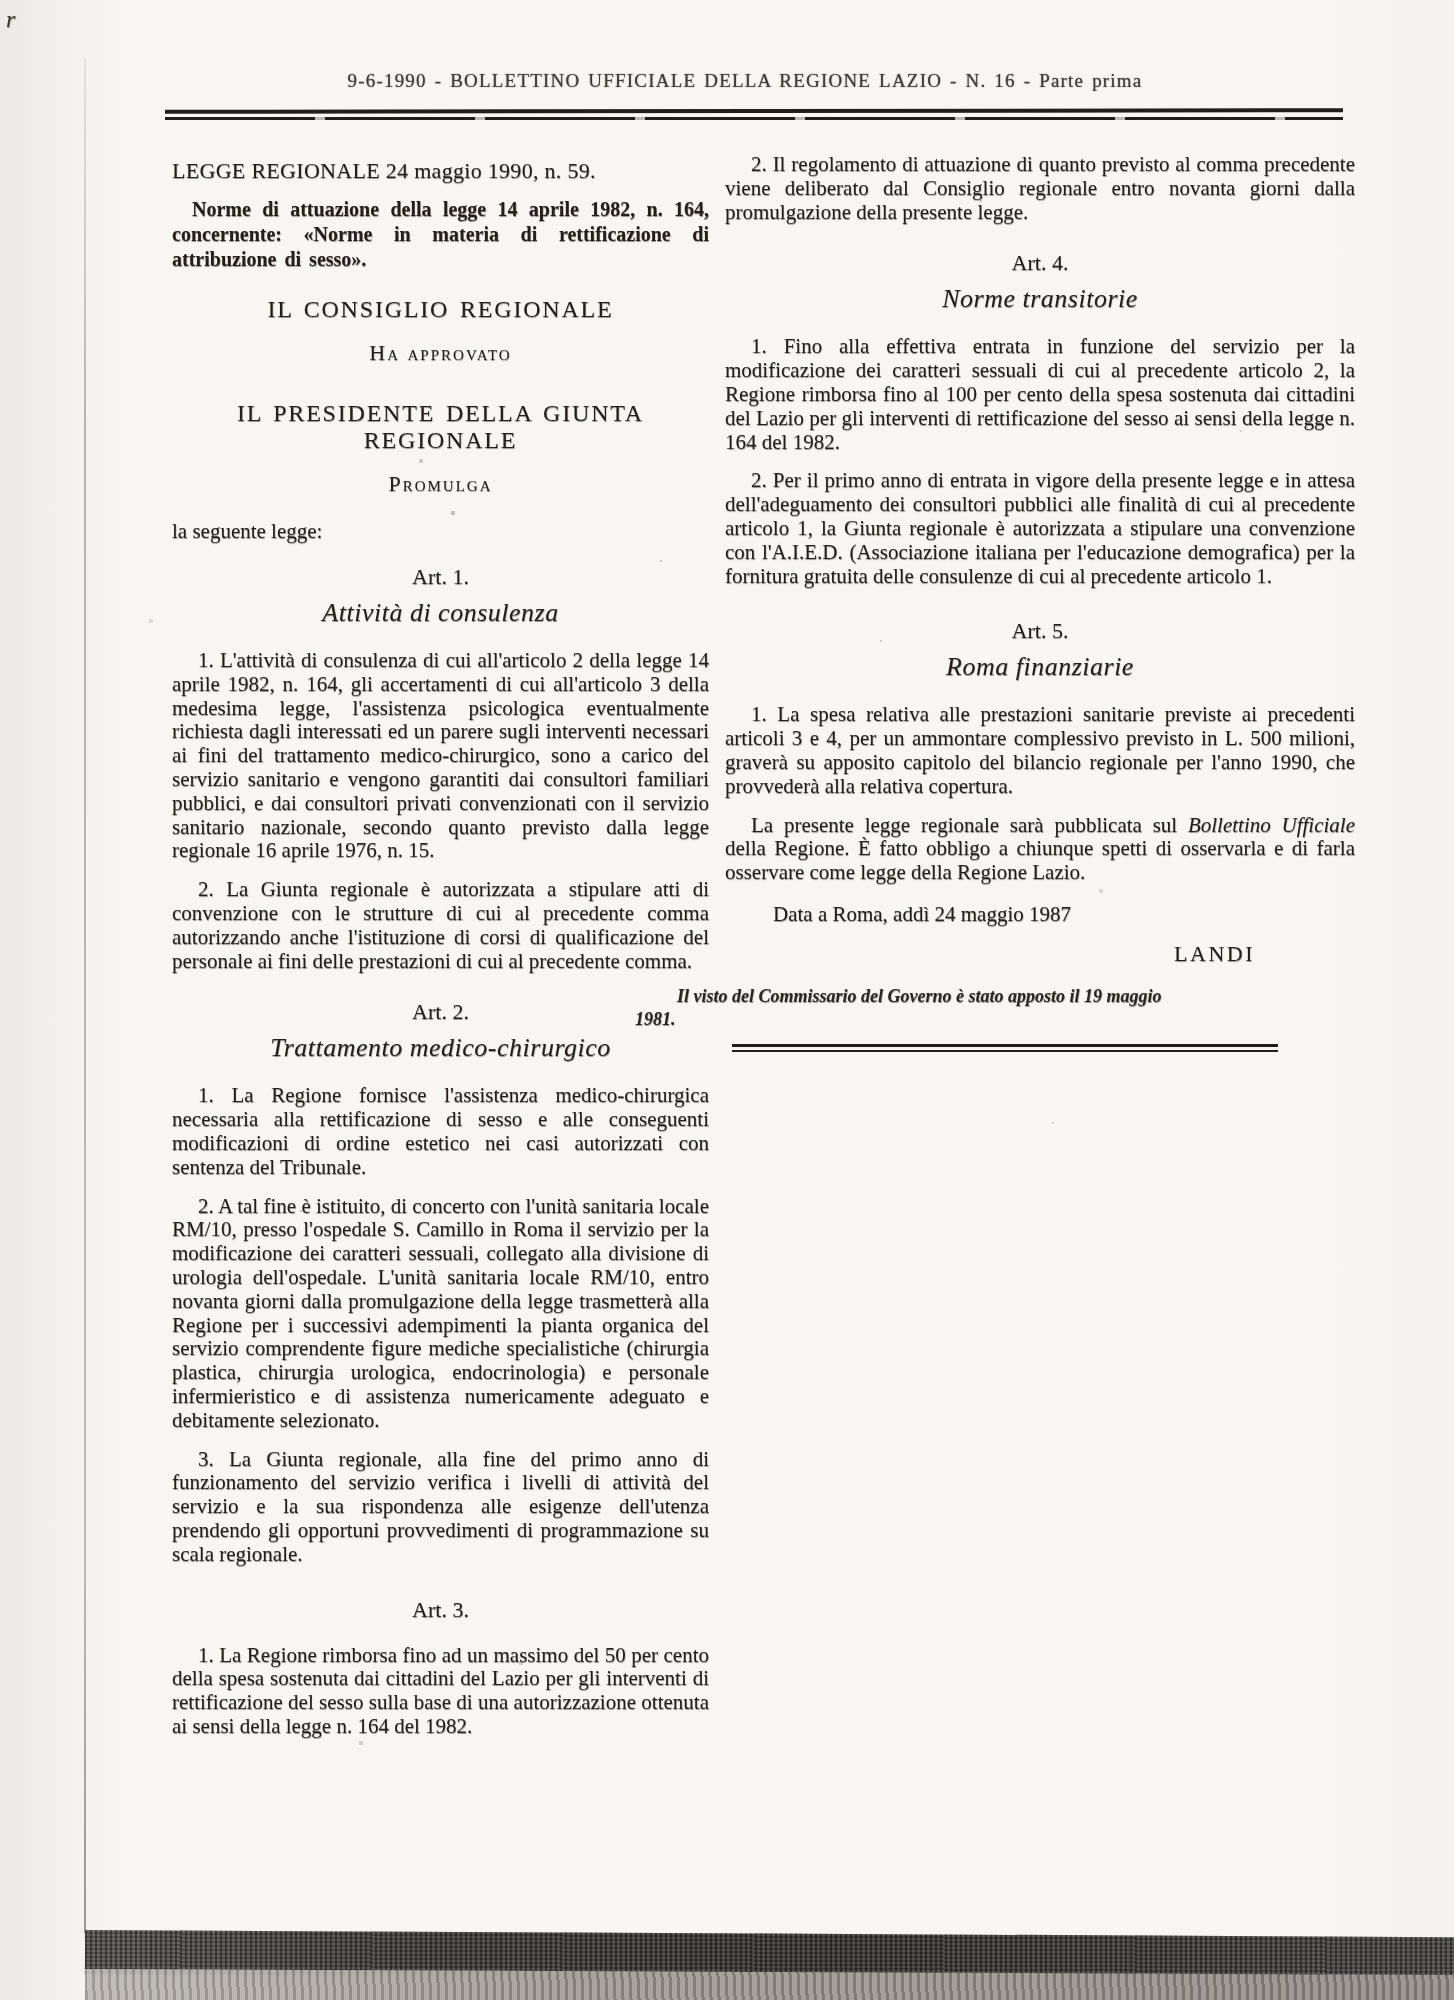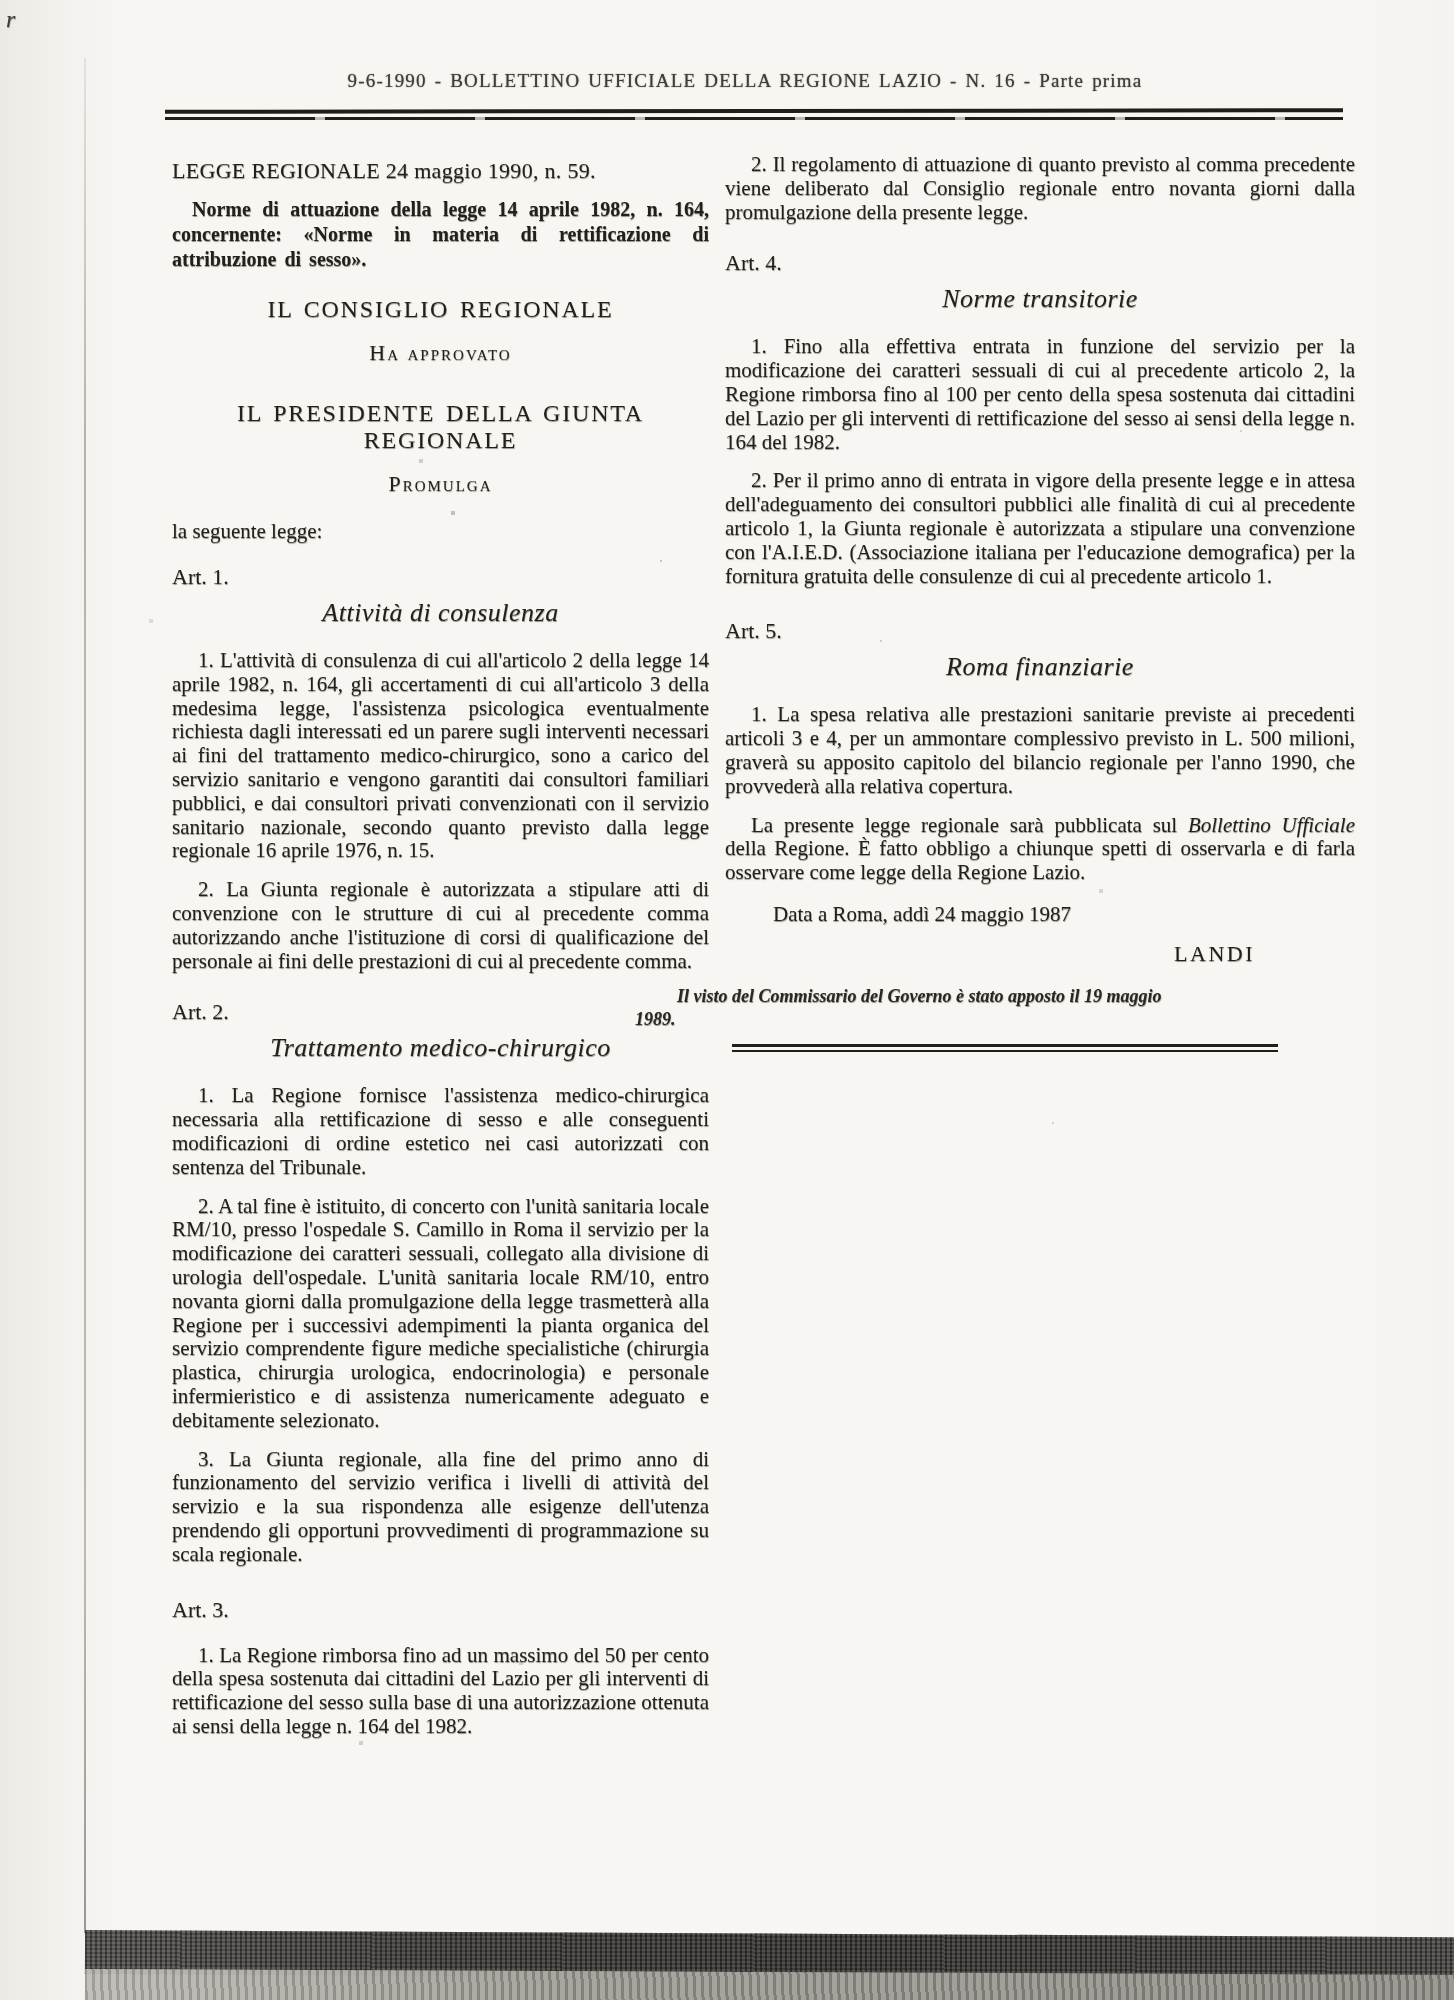--- a/index.html
+++ b/index.html
@@ -57,21 +57,21 @@
   .col-right{left:725px;top:153px;width:630px;}
 
   .law-title{font-size:22px;letter-spacing:.3px;}
   .law-subject{font-weight:bold;font-size:20px;line-height:25px;text-align:justify;
     text-indent:20px;margin-top:13px;word-spacing:3px;}
   .center{text-align:center;}
   .caps-heading{font-size:24px;letter-spacing:1.8px;word-spacing:3px;margin-top:24px;}
   .presidente{margin-top:34px;}
   .smallcaps{font-variant:small-caps;font-size:22px;letter-spacing:2px;margin-top:17px;}
   .intro-line{font-size:21px;margin-top:22px;}
-  .art-num{text-align:left;font-size:22px;margin-top:26px;}
+  .art-num{text-align:center;font-size:22px;margin-top:26px;}
   .art-num.first{margin-top:20px;}
   .art-num.roomy{margin-top:30px;}
   .art-title{text-align:center;font-style:italic;font-size:26px;margin-top:8px;letter-spacing:.5px;}
   .body-p{font-size:21px;line-height:23.8px;text-align:justify;text-indent:26px;margin-top:15px;}
   .body-p.lead{margin-top:21px;}
   .col-right .body-p.first{margin-top:0;}
   .it{font-style:italic;}
   .date-line{font-size:21px;margin-top:17px;text-indent:48px;}
   .signature{text-align:right;font-size:22px;letter-spacing:2.5px;padding-right:100px;margin-top:14px;}
   .visto{font-style:italic;font-size:18px;line-height:23px;margin-top:18px;
@@ -133,21 +133,21 @@
     <p class="art-title">Roma finanziarie</p>
     <p class="body-p lead">1. La spesa relativa alle prestazioni sanitarie previste ai precedenti articoli 3 e 4, per un ammontare complessivo previsto in L. 500 milioni, graverà su apposito capitolo del bilancio regionale per l'anno 1990, che provvederà alla relativa copertura.</p>
 
     <p class="body-p"><span>La presente legge regionale sarà pubblicata sul </span><span class="it">Bollettino Ufficiale</span><span> della Regione. È fatto obbligo a chiunque spetti di osservarla e di farla osservare come legge della Regione Lazio.</span></p>
 
     <p class="date-line">Data a Roma, addì 24 maggio 1987</p>
     <p class="signature">LANDI</p>
 
     <p class="visto">
       <span class="l1">Il visto del Commissario del Governo è stato apposto il 19 maggio</span>
-      <span class="l2">1989.</span>
+      <span class="l2">1981.</span>
     </p>
 
     <div class="end-rule"></div>
   </div>
 
   <div class="scan-band-dark"></div>
   <div class="scan-band-noise"></div>
 </div>
 
 </body></html>

